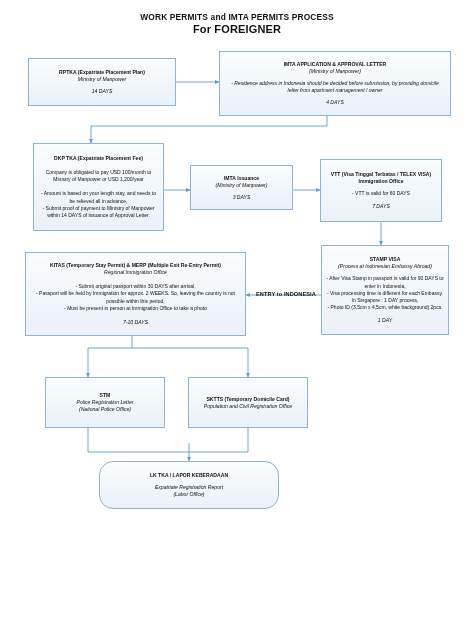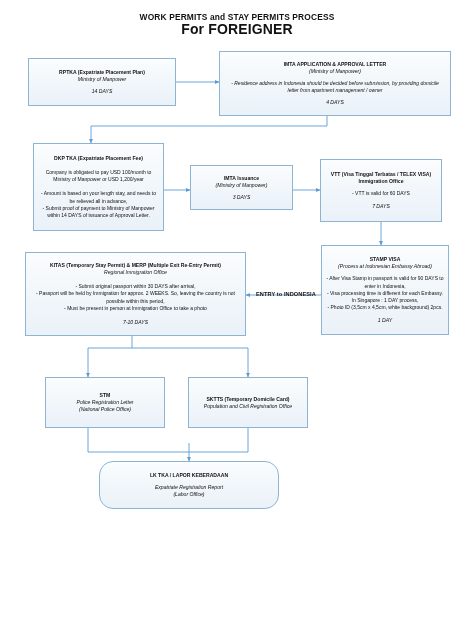--- a/index.html
+++ b/index.html
@@ -35,21 +35,21 @@
     width: 474px;
     text-align: center;
   }
   .title-line1 {
     font-size: 8.4px;
     font-weight: bold;
     letter-spacing: 0.15px;
     line-height: 12px;
   }
   .title-line2 {
-    font-size: 14px;
+    font-size: 11px;
     font-weight: bold;
     letter-spacing: 0.15px;
     line-height: 12px;
   }
 
   .node {
     position: absolute;
     box-sizing: border-box;
     border: 1px solid #8eb4d4;
     background: linear-gradient(180deg, #fbfdfe 0%, #f2f7fb 45%, #eaf1f8 100%);
@@ -136,21 +136,21 @@
 
       <path d="M88,428 L88,452 L189,452"></path>
 
       <path d="M248,428 L248,452 L189,452"></path>
 
       <path d="M189,443 L189,461" marker-end="url(#ah)"></path>
     </g>
   </svg>
 
   <div class="title-block">
-    <div class="title-line1">WORK PERMITS and STAY PERMITS PROCESS</div>
+    <div class="title-line1">WORK PERMITS and IMTA PERMITS PROCESS</div>
     <div class="title-line2">For FOREIGNER</div>
   </div>
 
   <div class="node" style="left:28px; top:58px; width:148px; height:48px;">
     <div class="n-head">RPTKA (Expatriate Placement Plan)</div>
     <div class="n-sub">Ministry of Manpower</div>
     <div class="gap-sm"></div>
     <div class="n-days">14 DAYS</div>
   </div>
 

